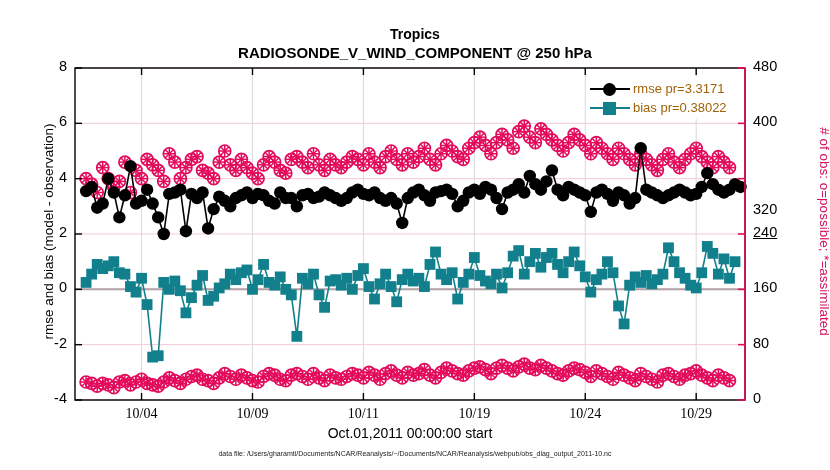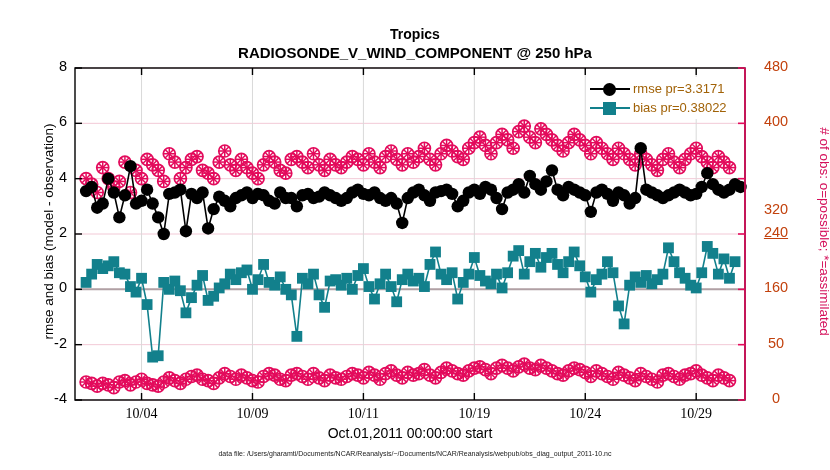--- a/index.html
+++ b/index.html
@@ -38,21 +38,21 @@
   }
   #footer{
     position:absolute;left:0;top:450px;width:830px;
     text-align:center;font-size:7px;color:#1a1a1a;
   }
   .ytick{
     position:absolute;font-size:14.5px;color:#000;
     text-align:right;width:46px;
   }
   .ytick.right{
-    text-align:center;color:#c2410c;width:46px;
+    text-align:left;color:#000000;width:46px;
   }
   .xtick{
     position:absolute;font-size:14px;color:#000;
     text-align:center;width:70px;font-family:Liberation Serif, serif;
   }
   #legend{
     position:absolute;left:586px;top:77px;
     background:#ffffff;padding:2px 4px;
     font-size:13px;color:#a16207;line-height:19px;
   }
@@ -81,21 +81,21 @@
       <div class="ytick" style="left: 21px; top: 168.667px;">4</div>
       <div class="ytick" style="left: 21px; top: 224px;">2</div>
       <div class="ytick" style="left: 21px; top: 279.333px;">0</div>
       <div class="ytick" style="left: 21px; top: 334.667px;">-2</div>
       <div class="ytick" style="left: 21px; top: 390px;">-4</div>
       <div class="ytick right" style="left: 753px; top: 58px;">480</div>
       <div class="ytick right" style="left: 753px; top: 113.333px;">400</div>
       <div class="ytick right" style="left: 753px; top: 168.667px; margin-top: 32px;">320</div>
       <div class="ytick right" style="left: 753px; top: 224px; text-decoration: underline;">240</div>
       <div class="ytick right" style="left: 753px; top: 279.333px;">160</div>
-      <div class="ytick right" style="left: 753px; top: 334.667px;">50</div>
+      <div class="ytick right" style="left: 753px; top: 334.667px;">80</div>
       <div class="ytick right" style="left: 753px; top: 390px;">0</div>
       <div class="xtick" style="left: 106.556px; top: 406px;">10/04</div>
       <div class="xtick" style="left: 217.483px; top: 406px;">10/09</div>
       <div class="xtick" style="left: 328.411px; top: 406px;">10/11</div>
       <div class="xtick" style="left: 439.338px; top: 406px;">10/19</div>
       <div class="xtick" style="left: 550.265px; top: 406px;">10/24</div>
       <div class="xtick" style="left: 661.192px; top: 406px;">10/29</div>
     </div>
 
   <svg id="plot" width="830" height="470" style="position:absolute;left:0;top:0;">

